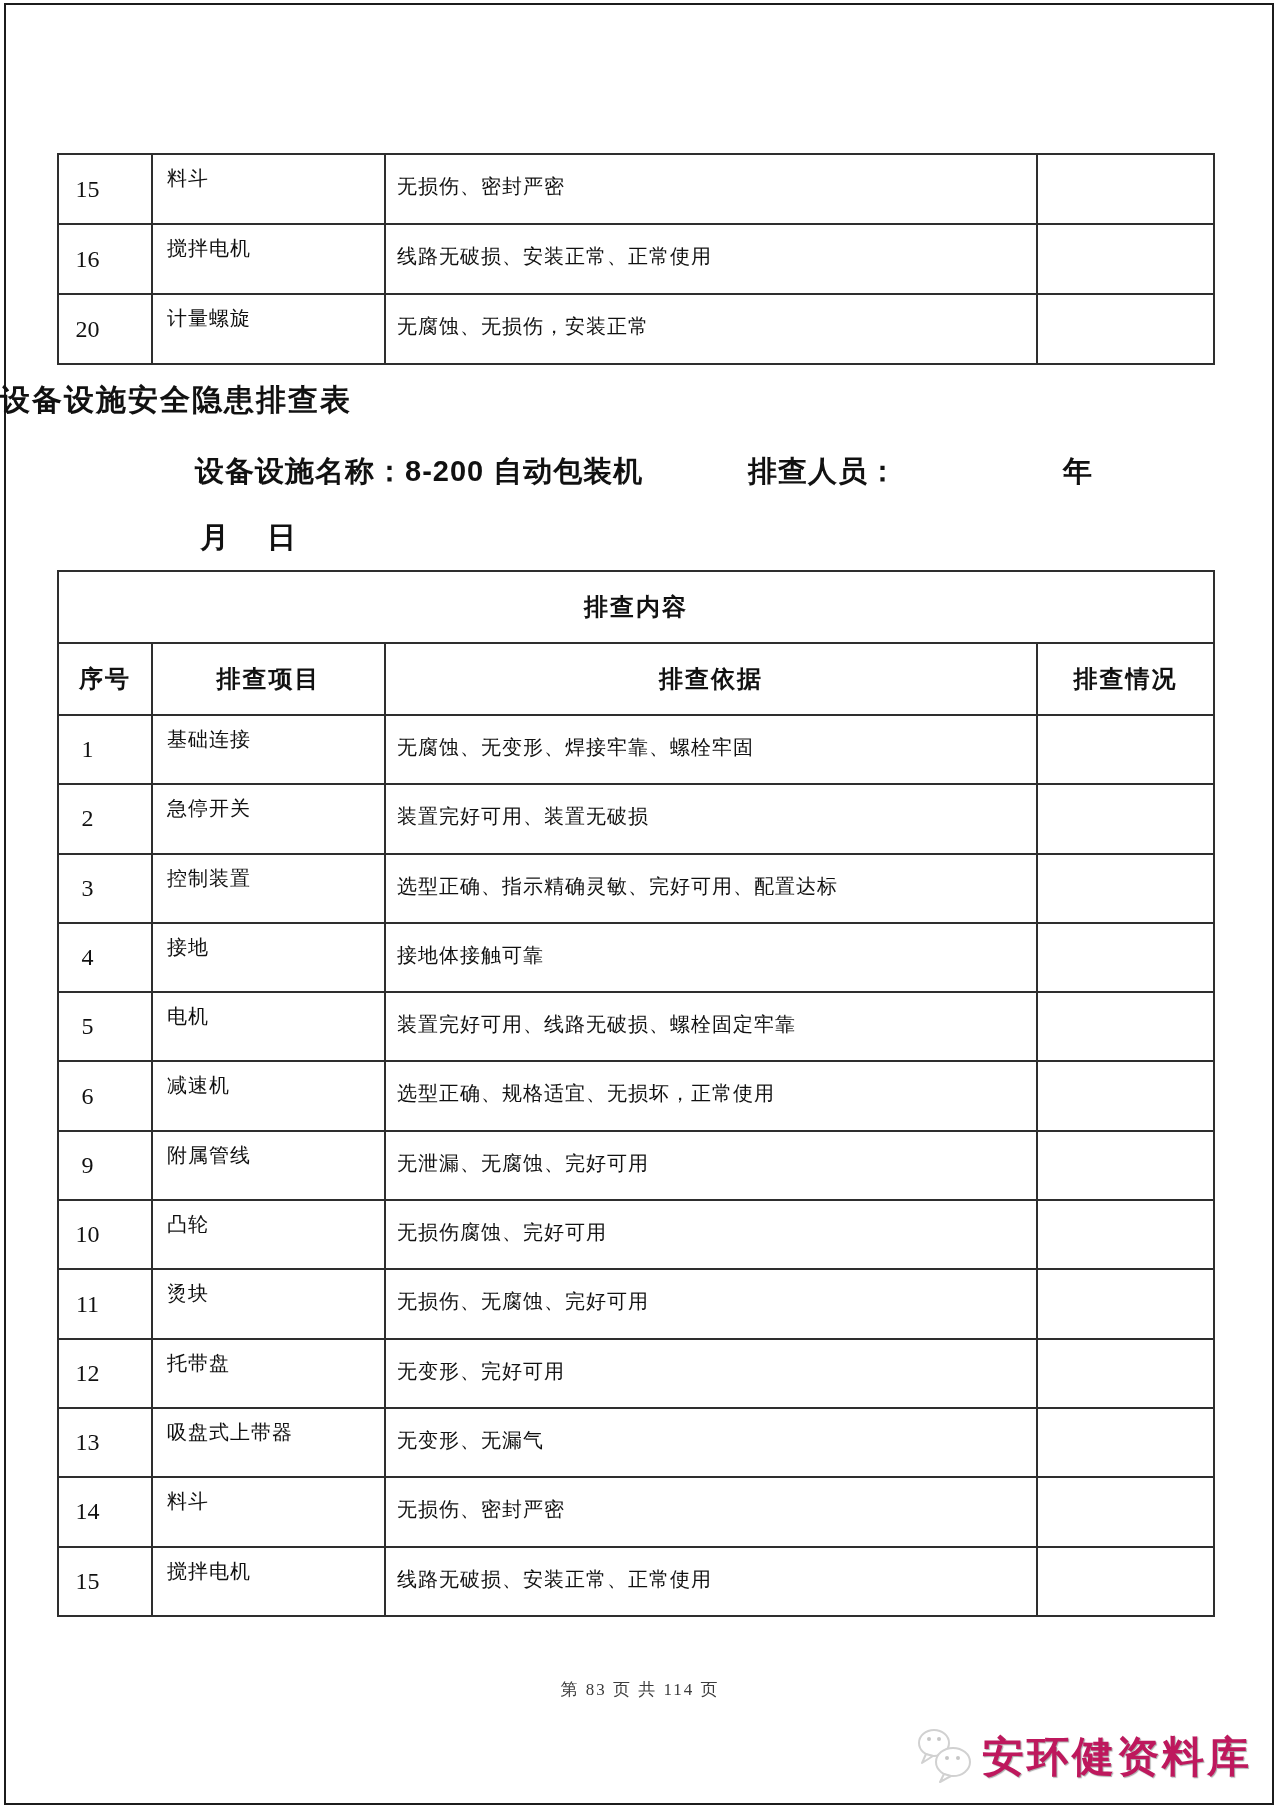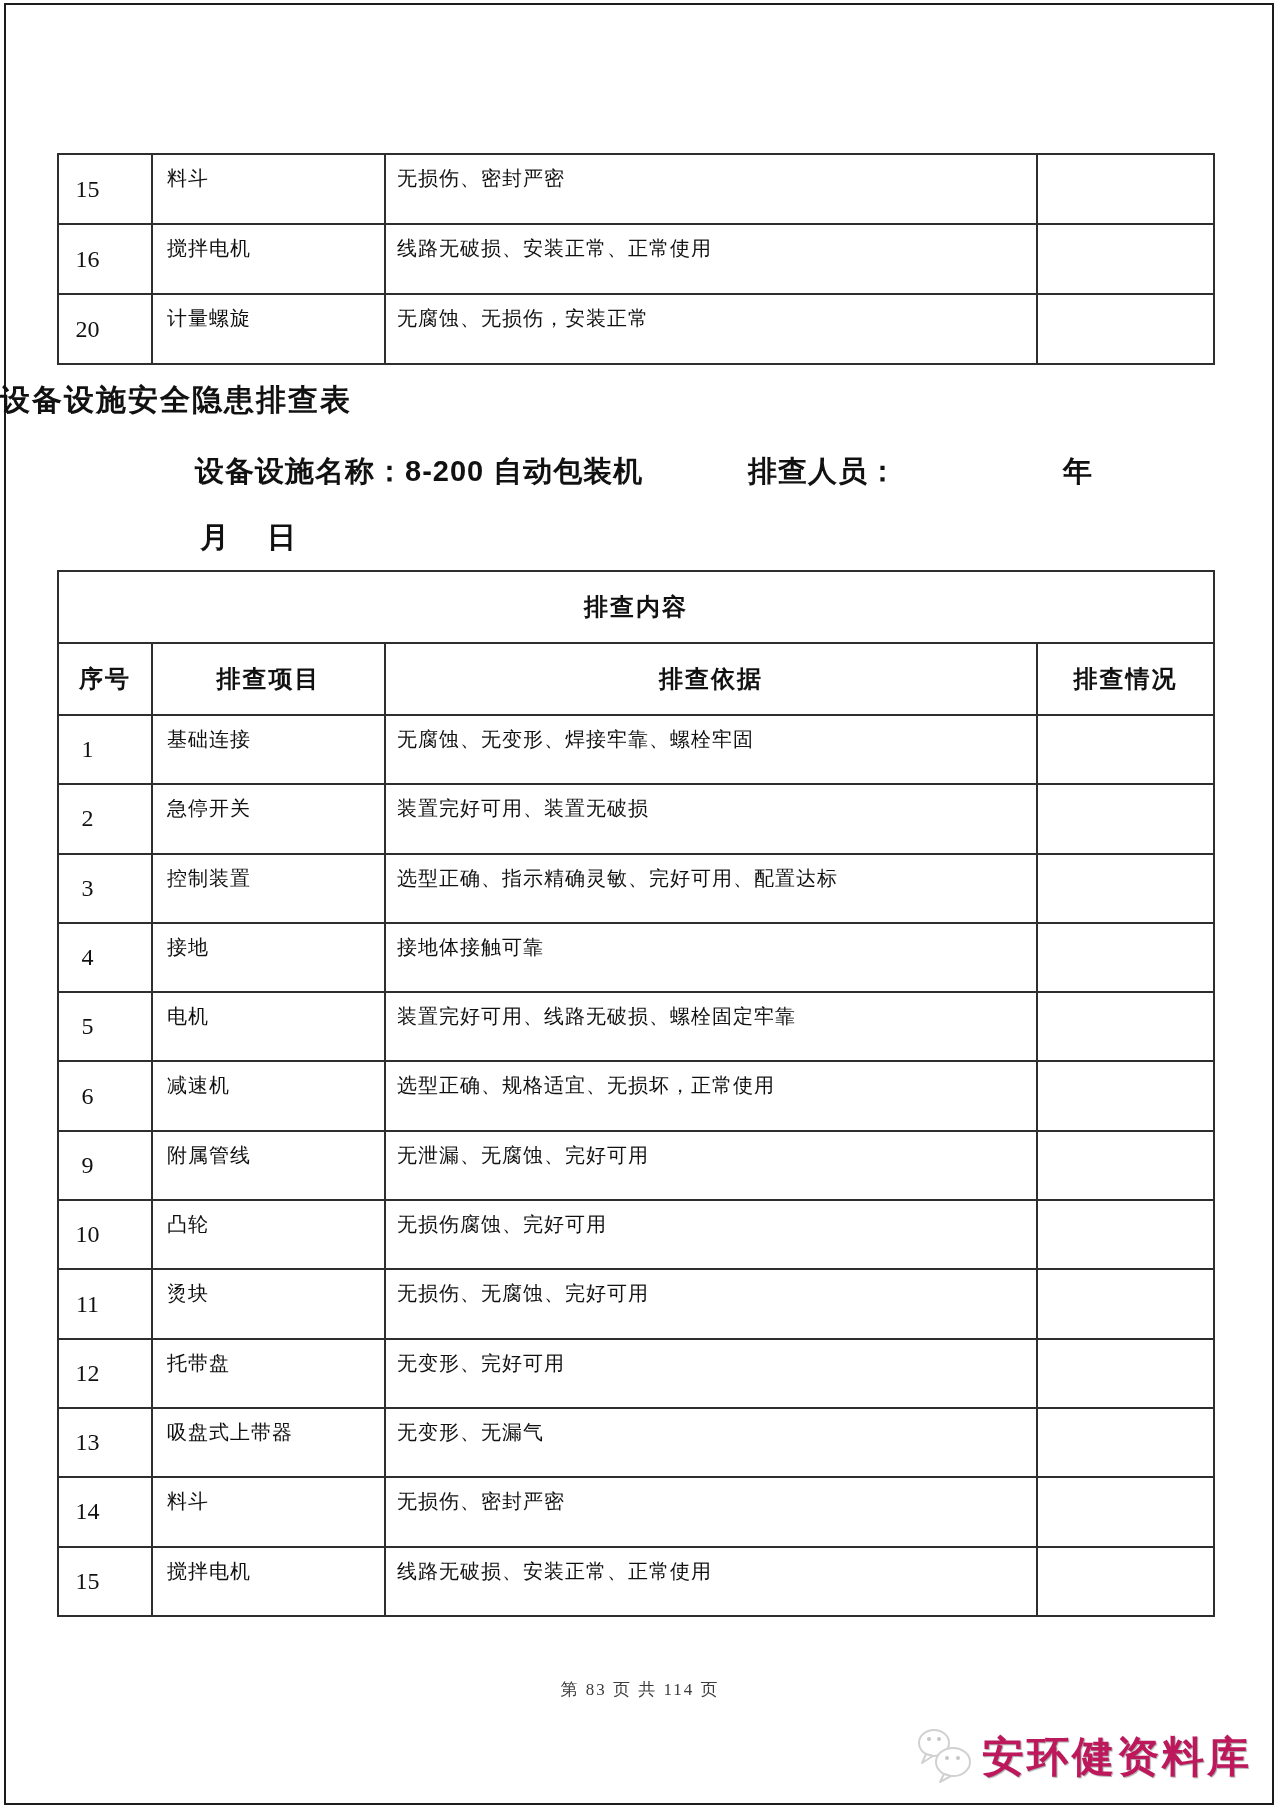--- a/index.html
+++ b/index.html
@@ -38,21 +38,21 @@
   }
   td.item{
     font-size:20px;
     vertical-align:top;
     padding:10px 6px 0 14px;
     letter-spacing:1px;
   }
   td.basis{
     font-size:20px;
     vertical-align:top;
-    padding:10px 8px 0 11px;
+    padding:18px 8px 0 11px;
     letter-spacing:1px;
   }
   td.status{padding:0;}
 
   tr.section-row td{
     font-family:"Liberation Sans","DejaVu Sans",sans-serif;
     font-weight:700;
     font-size:24px;
     text-align:center;
     vertical-align:middle;

